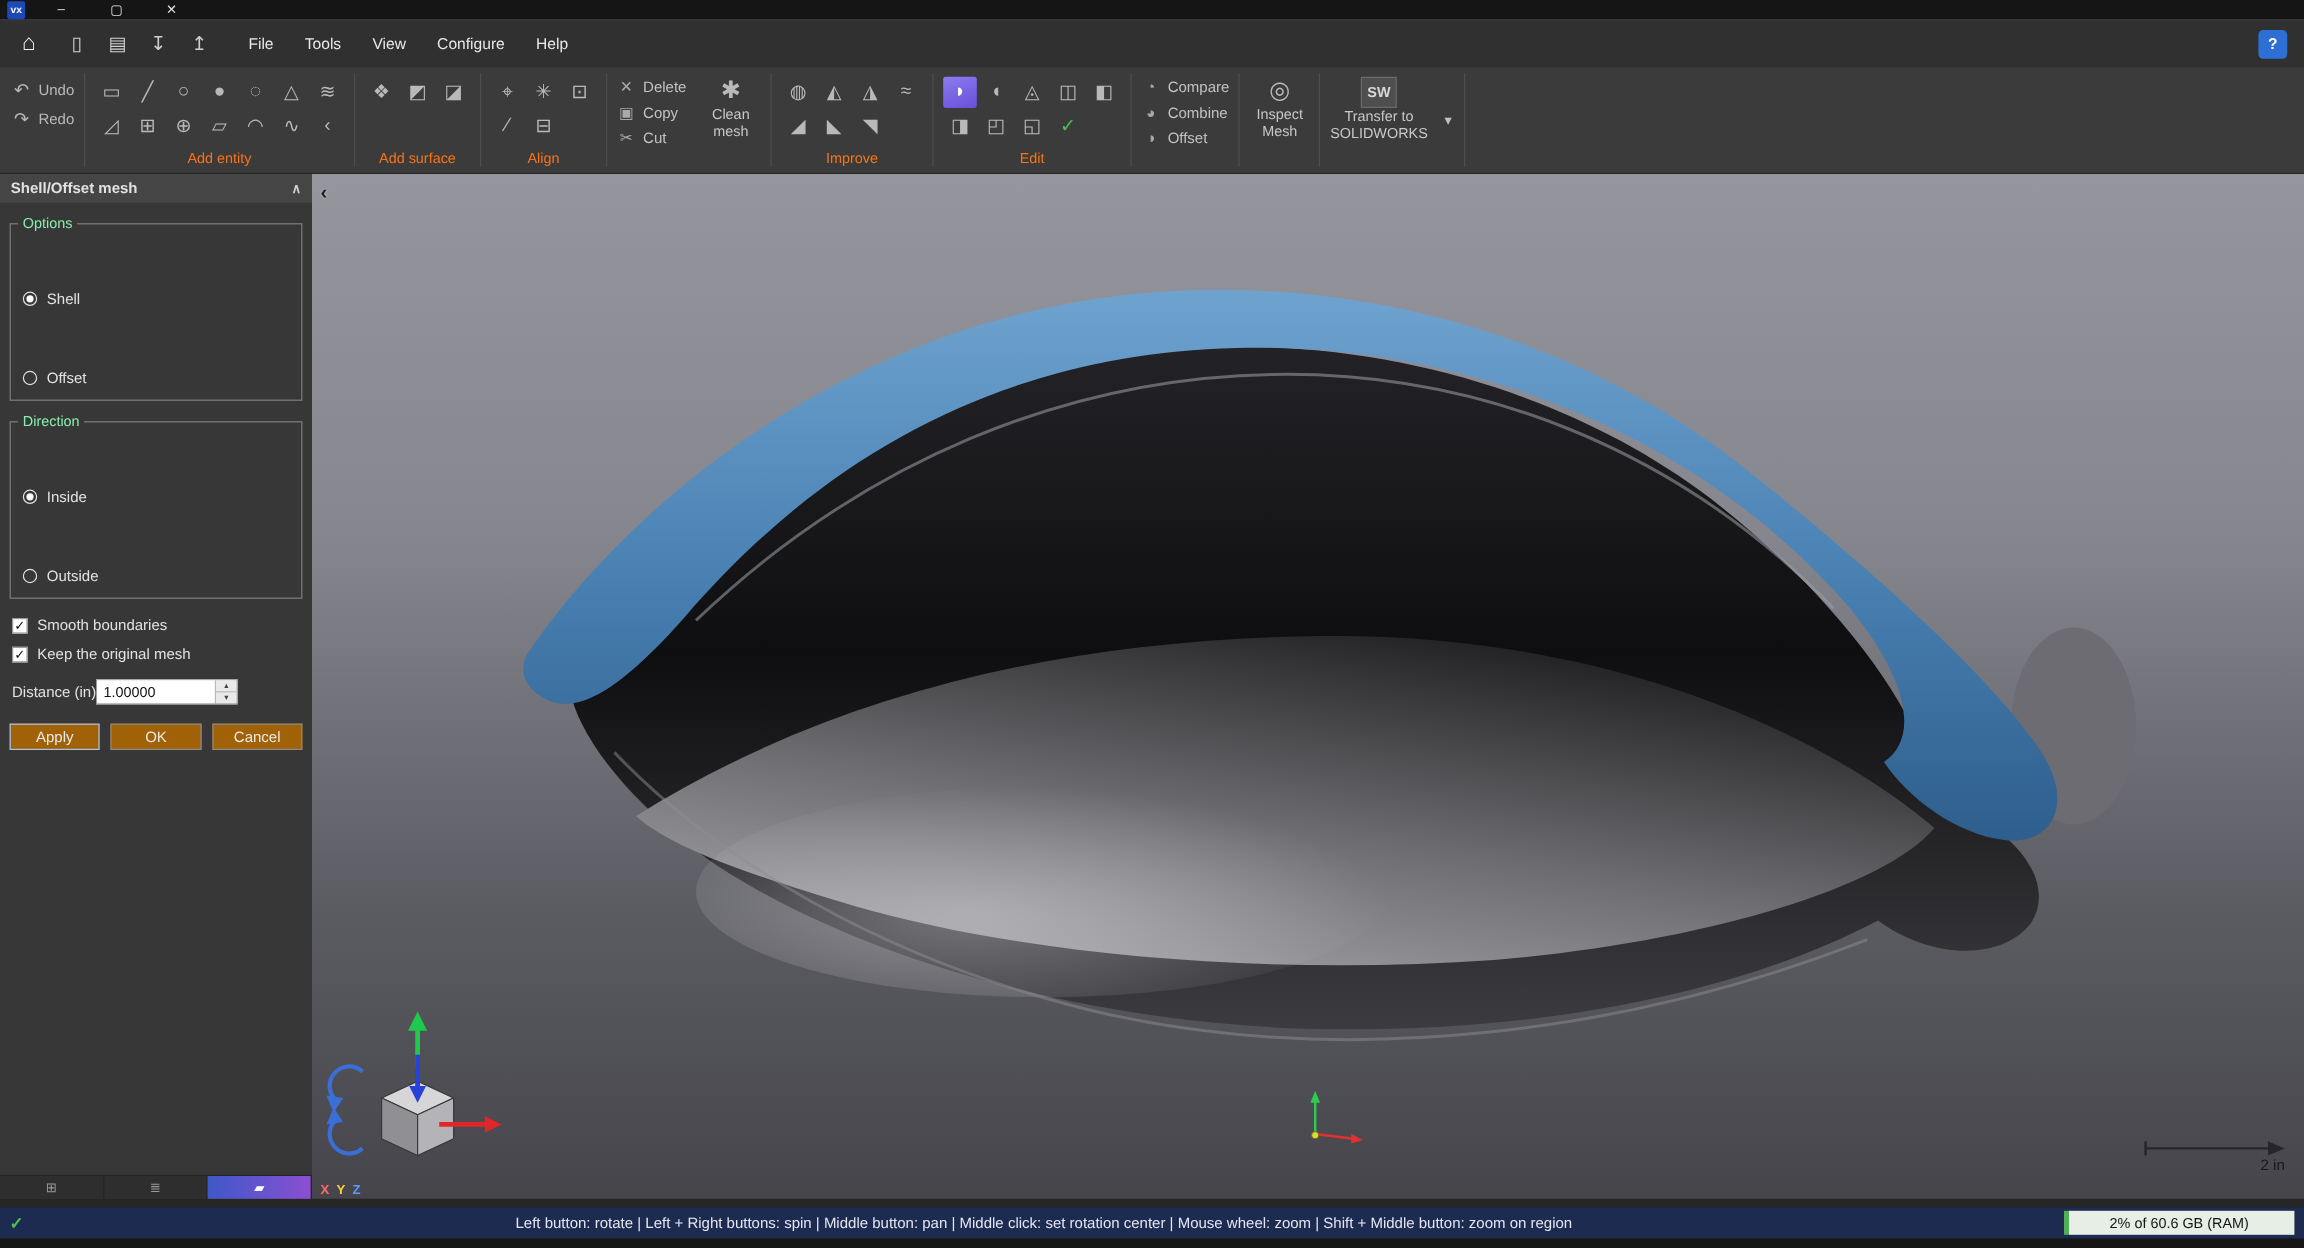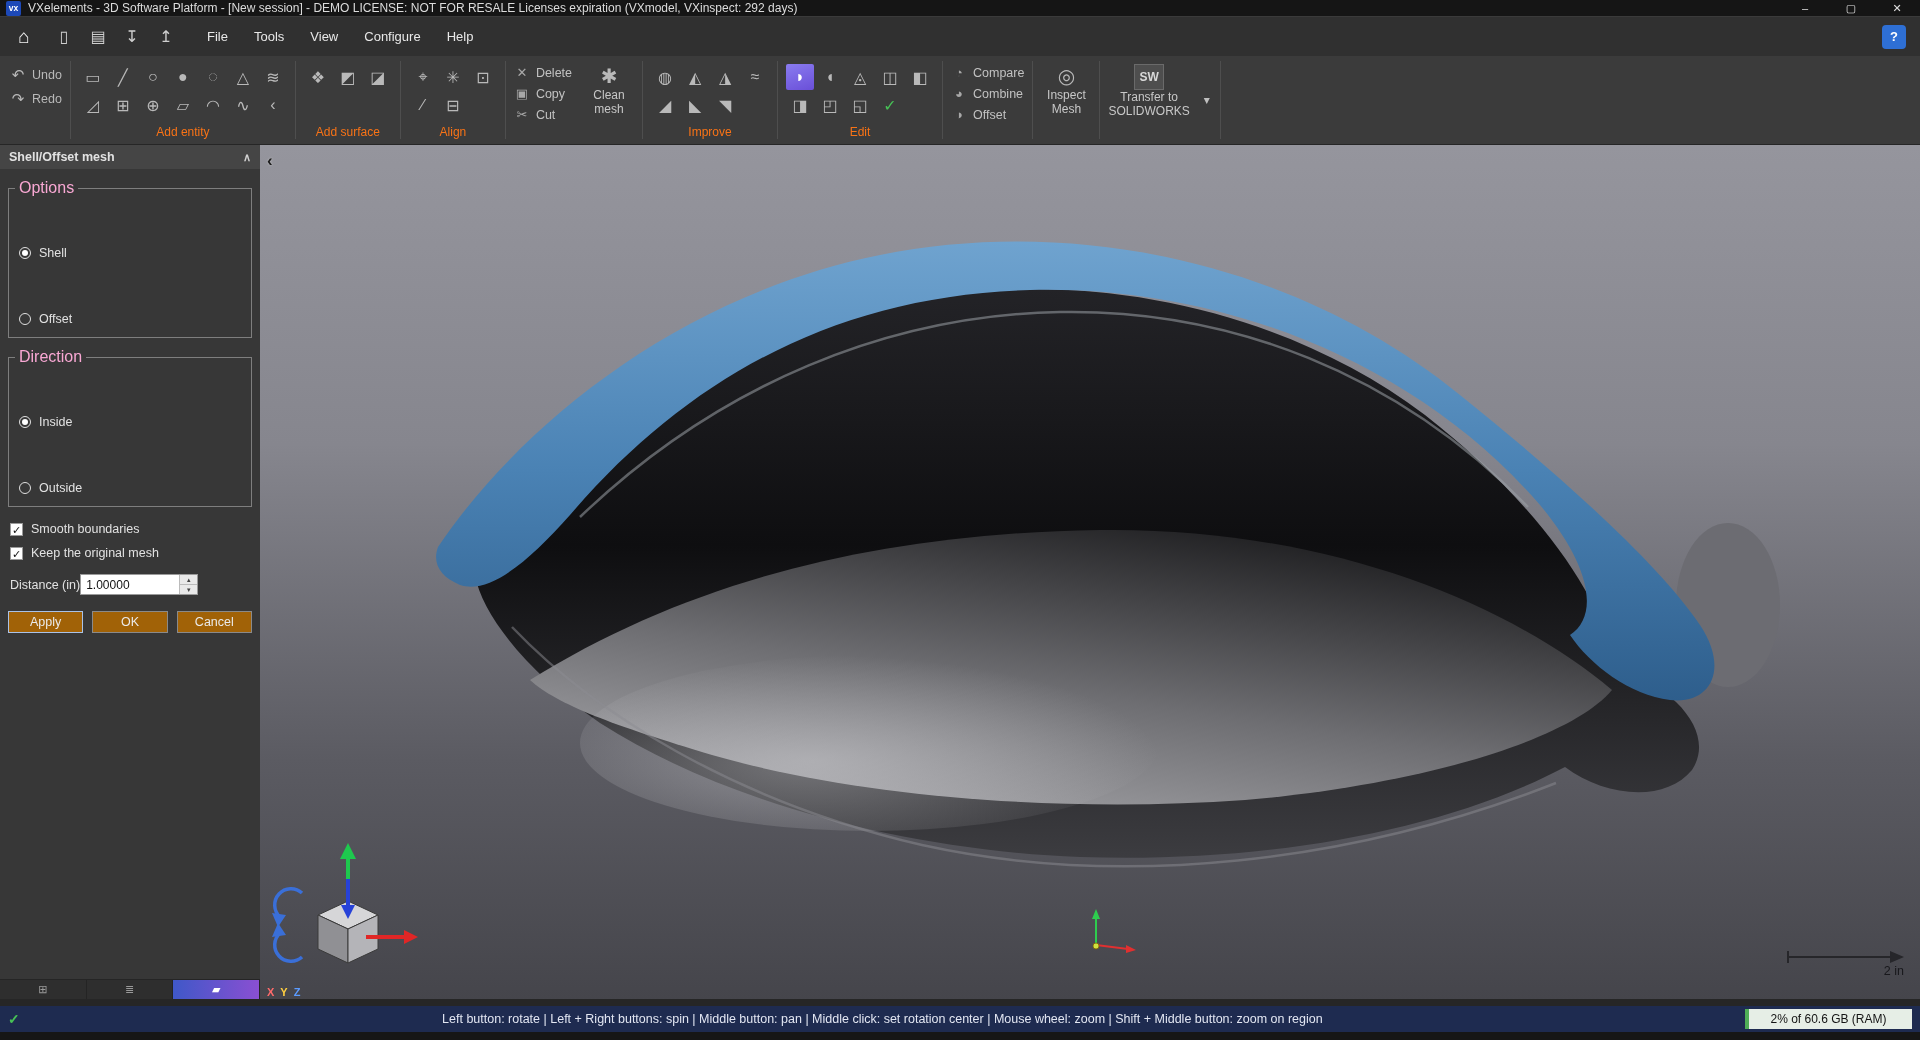--- a/index.html
+++ b/index.html
@@ -57,21 +57,21 @@
 
   
   .main { height:854px; display:flex; }
   .left-col { width:260px; display:flex; flex-direction:column; background:#373737; }
 
   .panel { height:834px; display:flex; flex-direction:column; color:#e2e2e2; }
   .panel-header { height:24px; background:#454545; display:flex; justify-content:space-between;
     align-items:center; padding:0 9px; font-weight:600; font-size:12.5px; }
   .chev { color:#cfcfcf; font-size:11px; }
   fieldset { border:1px solid #7e7e7e; margin:10px 8px 0; padding:1px 6px 7px; }
-  legend { font-size:16px; padding:0 4px; color:#f9a8d4; }
+  legend { font-size:12px; padding:0 4px; color:#86efac; }
   .radio-row { display:flex; align-items:center; gap:8px; padding:4px 4px;margin-top:44px; }
   .radio { width:12px; height:12px; border:1px solid #e0e0e0; border-radius:50%; position:relative; background:#373737; flex:0 0 auto; }
   .radio-row.selected .radio::after { content:""; position:absolute; inset:2px; background:#fff; border-radius:50%; }
   .cb-list { margin-top:10px; }
   .checkbox-row { display:flex; align-items:center; gap:8px; padding:5px 10px; }
   .checkbox { width:13px; height:13px; background:#fff; border:1px solid #9a9a9a; color:#111;
     font-size:11px; line-height:12px; text-align:center; flex:0 0 auto; }
   .checkbox-row.checked .checkbox::after { content:"✓"; }
   .distance-row { display:flex; align-items:center; justify-content:flex-start; padding:9px 10px 4px; }
   .spin-wrap { display:flex; border:1px solid #9a9a9a; background:#fff; height:21px; width:118px; }
@@ -99,29 +99,28 @@
     line-height:16px; text-shadow:0 0 2px #cfcfcf; }
   .xyz { position:absolute; left:7px; bottom:1px; display:flex; gap:6px; font-size:11px; font-weight:bold; }
   .ax-x { color:#ff6b6b; } .ax-y { color:#ffcf40; } .ax-z { color:#5b9bff; }
 
   .gapstrip { height:7px; background:#262626; }
 
   
   .statusbar { height:26px; background:#1e2b50; display:flex; align-items:center; padding:0 8px; gap:10px; }
   .ready-check { color:#47c256; font-weight:bold; font-size:14px; }
   .hints { flex:1; text-align:center; color:#e2e6f2; font-size:12.5px; }
-  .ram-chip { width:167px; height:20px; background:linear-gradient(90deg,#4fae57 0 4px,#e6eee6 4px);
+  .ram-chip { width:192px; height:20px; background:linear-gradient(90deg,#4fae57 0 4px,#e6eee6 4px);
     color:#141414; font-size:12px; display:flex; align-items:center; justify-content:center; }
 </style>
 </head>
 <body>
 
 <div class="titlebar">
   <span class="app-logo">vx</span>
-  <span class="title-text">VXelements - 3D Software Platform - [New session] - DEMO LICENSE: NOT FOR RESALE Licenses expiration (VXmodel, VXinspect: 292 days)</span>
   <div class="win-controls">
     <span class="win-btn">–</span>
     <span class="win-btn">▢</span>
     <span class="win-btn">✕</span>
   </div>
 </div>
 
 <div class="menubar">
   <span class="home-btn">⌂</span>
   <div class="mb-icons">

